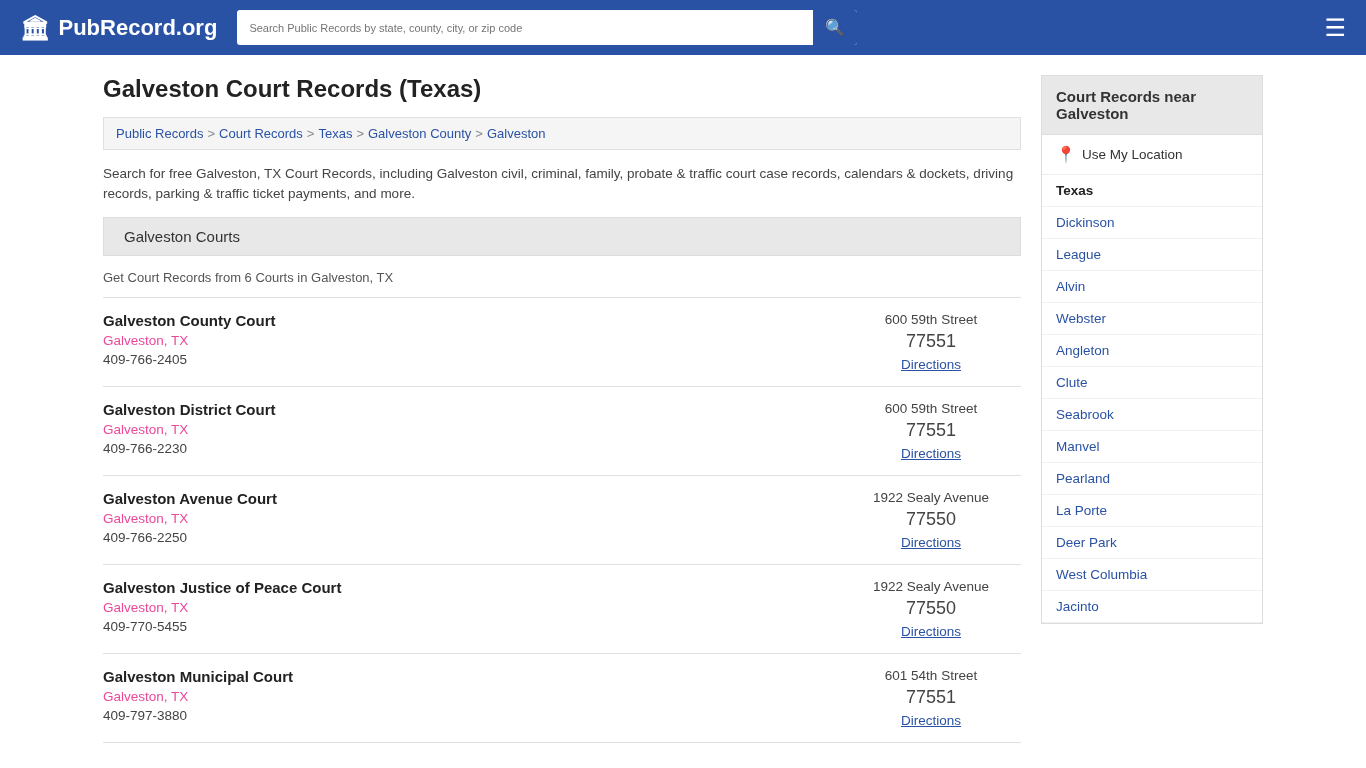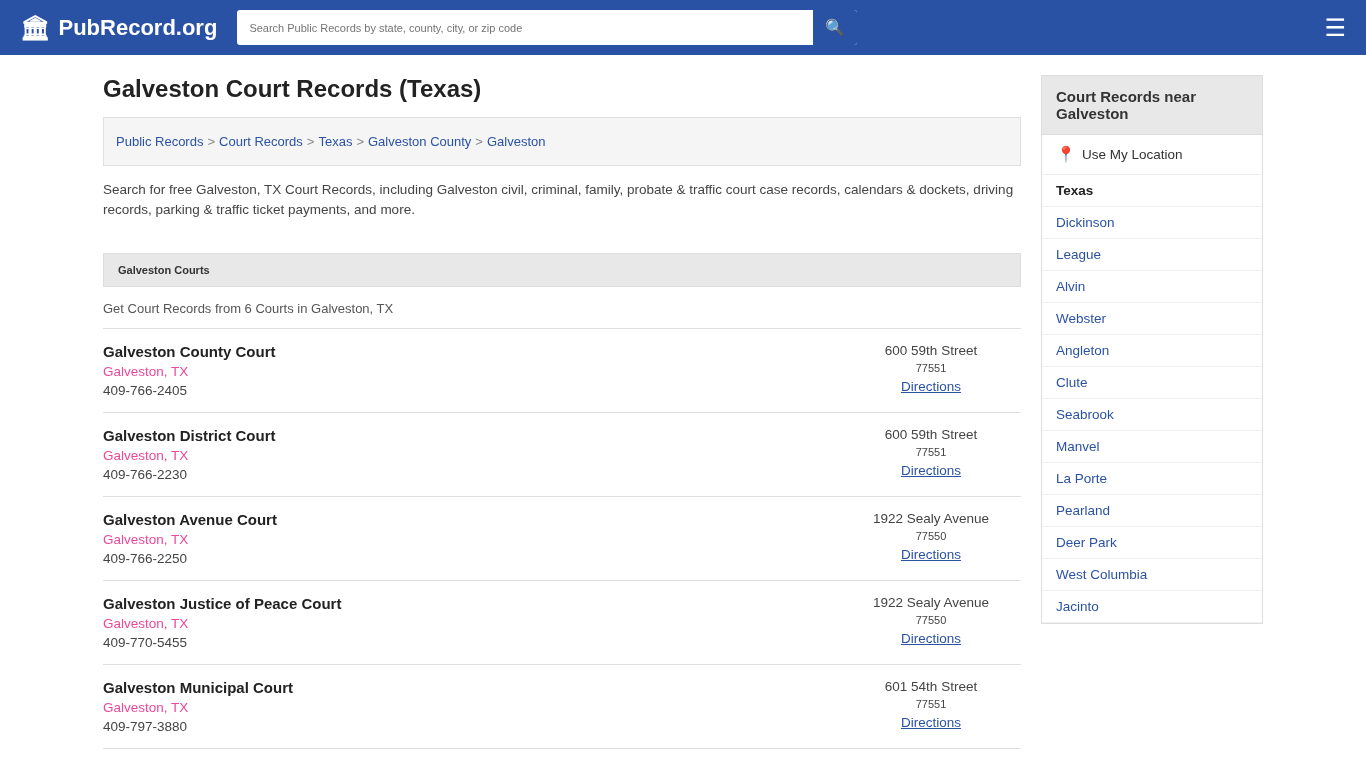--- a/index.html
+++ b/index.html
@@ -76,49 +76,49 @@
       font-size: 24px;
       font-weight: bold;
       color: #222;
       margin-bottom: 14px;
     }
 
     
     .breadcrumb {
       background: #f5f5f5;
       border: 1px solid #e0e0e0;
-      padding: 16px 12px;
+      padding: 8px 12px;
       margin-bottom: 14px;
       font-size: 13px;
       color: #555;
       display: flex;
       align-items: center;
       flex-wrap: wrap;
       gap: 4px;
     }
     .breadcrumb a {
       color: #2a52a4;
       text-decoration: none;
     }
     .breadcrumb .sep { color: #888; }
 
     
     .description {
       font-size: 13.5px;
       color: #444;
       line-height: 1.5;
-      margin-bottom: 32px;
+      margin-bottom: 12px;
     }
 
     
     .courts-header {
       background: #e8e8e8;
-      padding: 10px 14px;
-      font-weight: bold;
-      font-size: 11px;
+      padding: 10px 20px;
+      font-weight: normal;
+      font-size: 15px;
       margin-bottom: 4px;
       border: 1px solid #ddd;
     }
 
     .courts-subtext {
       font-size: 13px;
       color: #555;
       padding: 10px 0 12px 0;
     }
 
@@ -152,21 +152,21 @@
     .court-right {
       text-align: center;
       min-width: 180px;
     }
     .court-address {
       font-size: 13.5px;
       color: #444;
       margin-bottom: 4px;
     }
     .court-zip {
-      font-size: 11px;
+      font-size: 18px;
       color: #444;
       margin-bottom: 4px;
     }
     .directions-link {
       color: #2a52a4;
       text-decoration: underline;
       font-size: 13.5px;
       cursor: pointer;
     }
 
@@ -331,22 +331,22 @@
       <div id="sidebar-items-container">
           <div class="sidebar-item active">Texas</div>
           <div class="sidebar-item">Dickinson</div>
           <div class="sidebar-item">League</div>
           <div class="sidebar-item">Alvin</div>
           <div class="sidebar-item">Webster</div>
           <div class="sidebar-item">Angleton</div>
           <div class="sidebar-item">Clute</div>
           <div class="sidebar-item">Seabrook</div>
           <div class="sidebar-item">Manvel</div>
+          <div class="sidebar-item">Pearland</div>
           <div class="sidebar-item">La Porte</div>
-          <div class="sidebar-item">Pearland</div>
           <div class="sidebar-item">Deer Park</div>
           <div class="sidebar-item">West Columbia</div>
           <div class="sidebar-item">Jacinto</div>
         </div>
     </div>
   </aside>
 
 </div>
 
 </body></html>

